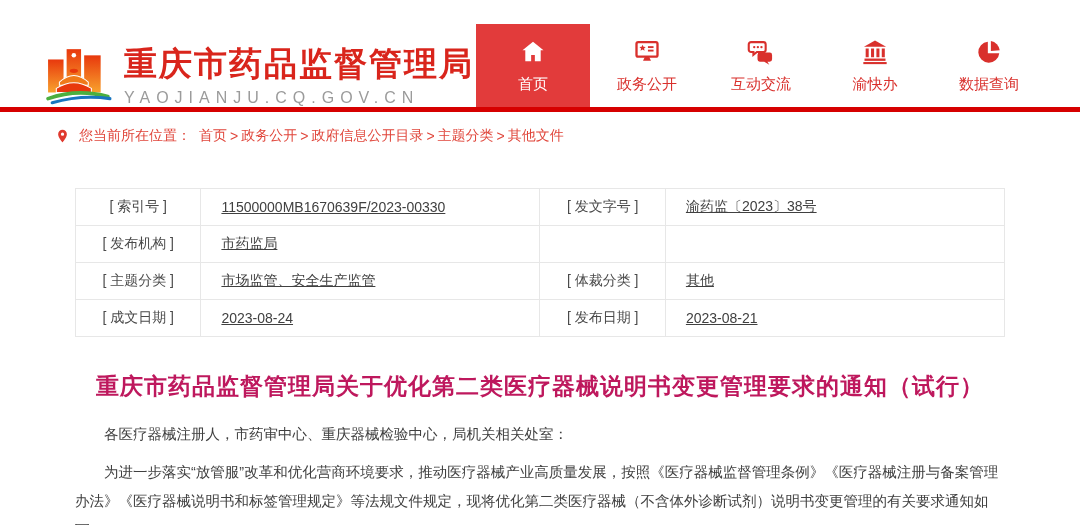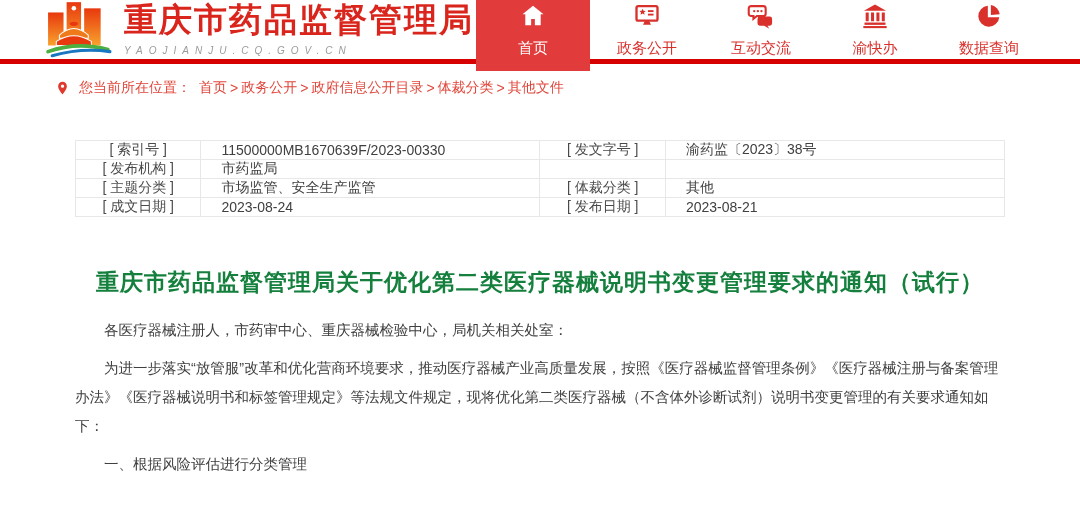--- a/index.html
+++ b/index.html
@@ -1,24 +1,24 @@
 <!DOCTYPE html>
 <html><head>
 <meta charset="utf-8">
 <style>
   * { box-sizing: border-box; margin: 0; padding: 0; }
   html, body { width: 1080px; height: 525px; background: #fff; overflow: hidden;
     font-family: "Liberation Sans", sans-serif; }
 
   
-  .site-header { height: 59px; display: flex; align-items: center; padding-left: 46px; background: #fff; }
+  .site-header { height: 107px; display: flex; align-items: flex-end; padding-left: 46px; background: #fff; }
   .brand { display: flex; align-items: center; gap: 12px; text-decoration: none; cursor: pointer; }
   .logo-svg { width: 66px; height: 60px; display: block; }
   .brand-name { font-size: 33px; font-weight: bold; color: #d9251c; letter-spacing: 2px; line-height: 1.05; white-space: nowrap; }
-  .brand-domain { font-size: 10px; color: #9b9b9b; letter-spacing: 6px; margin-top: 7px; white-space: nowrap; font-style: italic; }
+  .brand-domain { font-size: 16px; color: #9b9b9b; letter-spacing: 6px; margin-top: 7px; white-space: nowrap; }
 
   .main-nav { margin-left: auto; display: flex; height: 83px; margin-right: 34px; }
   .tab { width: 114px; display: flex; flex-direction: column; align-items: center; justify-content: center;
          gap: 9px; cursor: pointer; color: #d9302c; }
   .tab svg { width: 28px; height: 28px; fill: currentColor; display: block; }
   .tab-label { font-size: 15px; color: #d9302c; }
   .tab.active { background: #e23b3b; color: #fff; }
   .tab.active .tab-label { color: #fff; }
 
   .red-rule { height: 5px; background: #d60000; }
@@ -26,26 +26,26 @@
   
   .breadcrumb { display: flex; align-items: center; padding: 15px 0 13px 55px; font-size: 14px; color: #e0463b; }
   .breadcrumb svg { width: 15px; height: 18px; fill: #e0392e; margin-right: 9px; flex: none; }
   .crumb-prefix { margin-right: 8px; }
   .breadcrumb a { color: #e0463b; text-decoration: none; cursor: pointer; }
   .crumb-sep { margin: 0 3px; }
 
   
   .content { width: 930px; margin: 30px auto 0; }
   .meta-table { width: 100%; border-collapse: collapse; table-layout: fixed; font-size: 14px; color: #404040; }
-  .meta-table td { border: 1px solid #e7e7e7; height: 19px; padding: 0 8px; overflow: hidden; white-space: nowrap; }
+  .meta-table td { border: 1px solid #e7e7e7; height: 37px; padding: 0 8px; overflow: hidden; white-space: nowrap; }
   .meta-table td.lbl { width: 13.5%; text-align: center; color: #4a4a4a; }
-  .meta-table td.val { width: 36.5%; padding-left: 20px; }
+  .meta-table td.val { width: 36.5%; padding-left: 20px; text-decoration: underline; }
 
-  .doc-title { font-size: 23px; font-weight: bold; color: #15803d; text-align: center;
-               margin: 50px 0 18px; letter-spacing: 1px; }
+  .doc-title { font-size: 23px; font-weight: bold; color: #be185d; text-align: center;
+               margin: 34px 0 18px; letter-spacing: 1px; }
   .doc-body p { font-size: 14.5px; color: #404040; line-height: 29px; text-indent: 2em; margin: 9px 0; }
 </style>
 </head>
 <body>
 
 <header class="site-header">
   <a class="brand">
     <svg class="logo-svg" viewBox="0 0 64 58">
       <defs>
         <linearGradient id="lg" x1="0" y1="0" x2="0" y2="1">
@@ -124,21 +124,21 @@
   <svg viewBox="0 0 24 24">
     <path d="M12 2a7 7 0 0 0-7 7c0 5.2 7 13 7 13s7-7.8 7-13a7 7 0 0 0-7-7zm0 9.6a2.6 2.6 0 1 1 0-5.2 2.6 2.6 0 0 1 0 5.2z"></path>
   </svg>
   <span class="crumb-prefix">您当前所在位置：</span>
   <a>首页</a>
   <span class="crumb-sep">&gt;</span>
   <a>政务公开</a>
   <span class="crumb-sep">&gt;</span>
   <a>政府信息公开目录</a>
   <span class="crumb-sep">&gt;</span>
-  <a>体裁分类</a>
+  <a>主题分类</a>
   <span class="crumb-sep">&gt;</span>
   <a>其他文件</a>
 </div>
 
 <main class="content">
   <table class="meta-table">
     <tbody>
       <tr>
         <td class="lbl">[ 索引号 ]</td>
         <td class="val">11500000MB1670639F/2023-00330</td>

